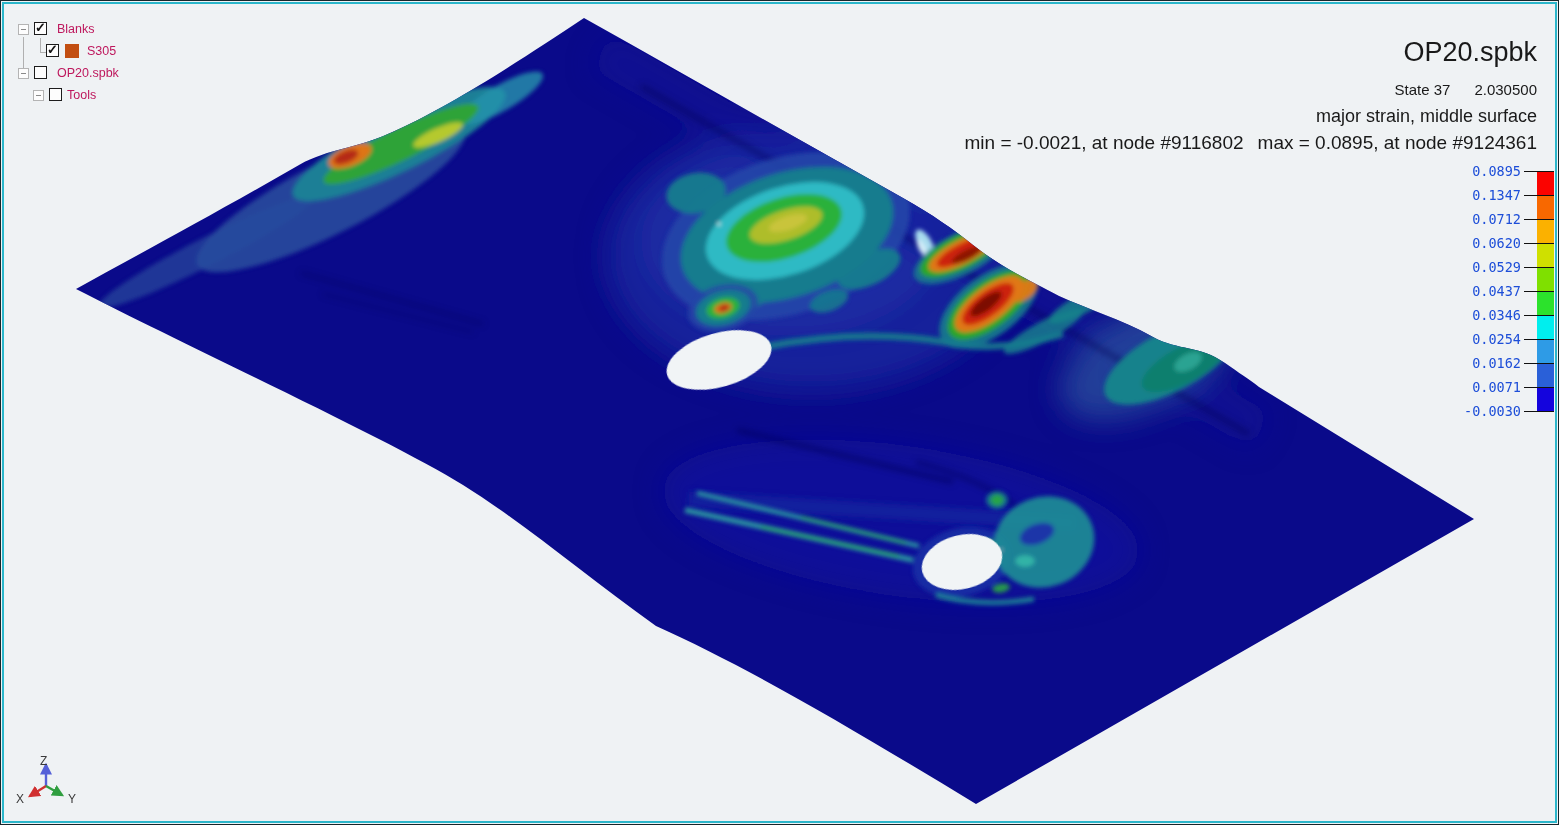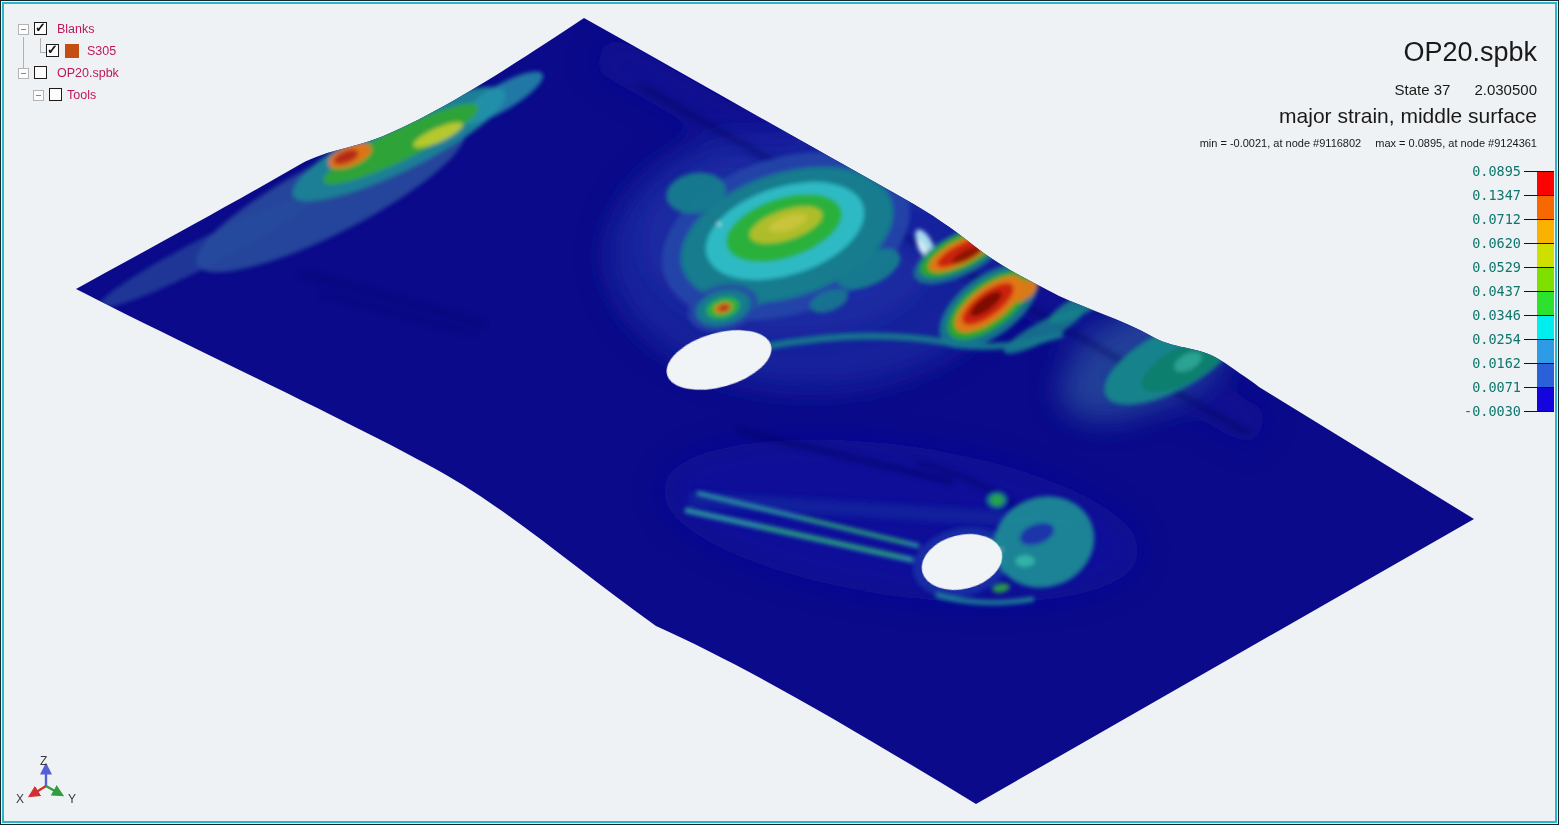--- a/index.html
+++ b/index.html
@@ -18,29 +18,29 @@
   .cb{position:absolute;width:13px;height:13px;background:#fdfdfd;border:1.5px solid #1c1c1c;box-sizing:border-box;}
   .cb.checked::after{content:"\2713";position:absolute;left:0px;top:-3px;font-size:13px;font-weight:bold;color:#111;}
   .tlabel{position:absolute;font-size:12.5px;color:#be185d;line-height:15px;white-space:nowrap;}
   .swatch{position:absolute;width:14px;height:14px;}
   .tline{position:absolute;background:#b0b0b0;}
   
   .hdr{position:absolute;top:36px;right:21px;text-align:right;color:#191919;z-index:20;}
   .hdr-title{font-size:27px;line-height:30px;margin-bottom:15px;}
   .hdr-state{font-size:15px;line-height:16px;margin-bottom:10px;}
   .hdr-state .gap{display:inline-block;width:24px;}
-  .hdr-sub{font-size:21px;line-height:16px;margin-bottom:11px;}
-  .hdr-minmax{font-size:11px;line-height:16px;white-space:nowrap;}
+  .hdr-sub{font-size:18px;line-height:16px;margin-bottom:11px;}
+  .hdr-minmax{font-size:19px;line-height:16px;white-space:nowrap;}
   .hdr-minmax .mm-gap{display:inline-block;width:14px;}
   
   .legend-bar{position:absolute;left:1536px;top:170px;width:17px;height:240px;display:flex;flex-direction:column;z-index:20;}
   .legend-bar .seg{flex:1;}
   .ltick{position:absolute;left:1523px;width:30px;height:1.5px;background:#101010;z-index:21;}
   .llabel{position:absolute;right:37px;height:18px;line-height:18px;
-          font-family:"DejaVu Sans Mono",monospace;font-size:13.5px;color:#0f766e;
+          font-family:"DejaVu Sans Mono",monospace;font-size:13.5px;color:#1d4ed8;
           white-space:nowrap;z-index:21;}
   
   .triad{position:absolute;left:10px;top:738px;z-index:20;}
 </style>
 </head>
 <body>
 
 <div class="app">
 
   <svg class="scene" width="1559" height="825" viewBox="0 0 1559 825">

